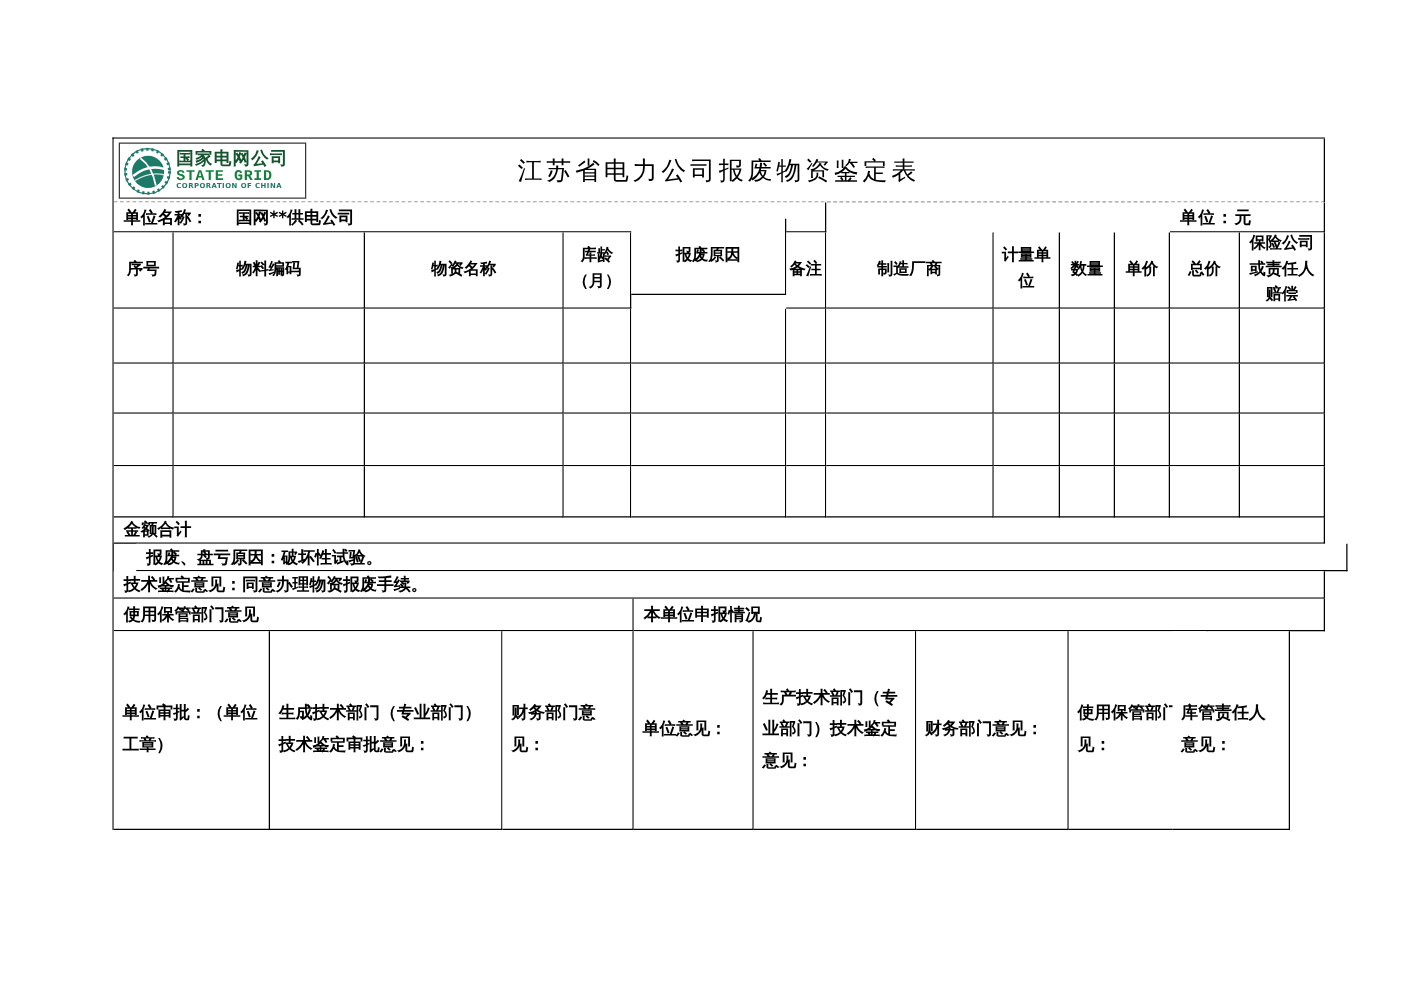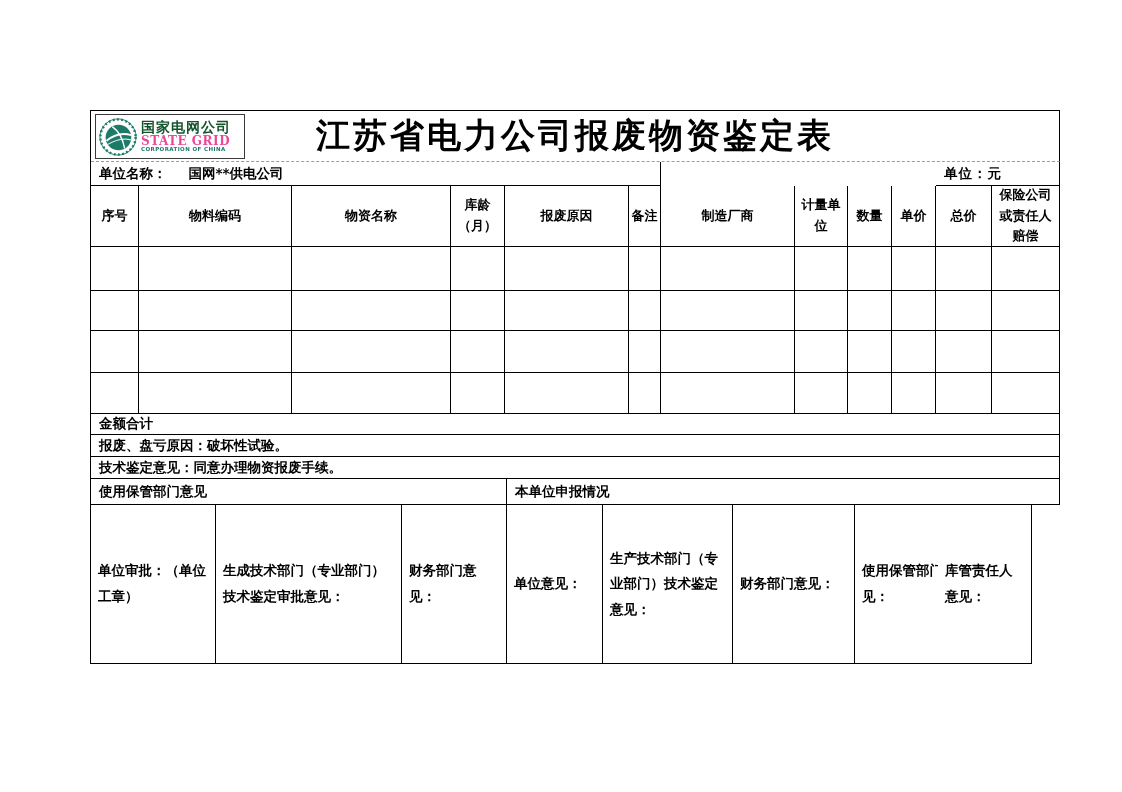--- a/index.html
+++ b/index.html
@@ -14,21 +14,21 @@
   .cell{
     position:absolute;box-sizing:border-box;
     border-right:1px solid #000;border-bottom:1px solid #000;
     overflow:hidden;background:#fff;
   }
   .title-cell{
     display:flex;align-items:center;justify-content:center;
     border-bottom:1px dashed #9c9c9c;
   }
   .title-text{
-    font-size:34px;font-weight:bold;letter-spacing:3px;white-space:nowrap;
+    font-size:20px;font-weight:normal;letter-spacing:3px;white-space:nowrap;
   }
   .hdr{
     display:flex;align-items:center;justify-content:center;text-align:center;
     font-size:13px;font-weight:bold;line-height:1.6;padding:2px;
   }
   .lbl{
     display:flex;align-items:center;
     font-size:13.5px;font-weight:bold;padding-left:8px;
   }
   .sig{
@@ -56,48 +56,48 @@
       <svg width="38" height="38" viewBox="0 0 40 40">
         <circle cx="20" cy="20" r="19" fill="#ffffff" stroke="#1e7a68" stroke-width="1"></circle>
         <circle cx="20" cy="20" r="18.5" fill="none" stroke="#1e7a68" stroke-width="2.5" stroke-dasharray="2 2.5"></circle>
         <circle cx="20.5" cy="20.5" r="13.5" fill="#1e7a68"></circle>
         <path d="M8 24 Q 20 14, 34 18" stroke="#ffffff" stroke-width="2" fill="none"></path>
         <path d="M9 28 Q 22 20, 34 23" stroke="#cfe5df" stroke-width="1.2" fill="none"></path>
         <path d="M14 9 Q 24 16, 27 32" stroke="#ffffff" stroke-width="1.5" fill="none"></path>
       </svg>
       <div class="logo-text">
         <span class="logo-cn" style="color:#14532d;">国家电网公司</span>
-        <span class="logo-en" style="color:#ec4899;">STATE GRID</span>
+        <span class="logo-en" style="color:#15803d;font-family:Liberation Mono, monospace;">STATE GRID</span>
         <span class="logo-sub" style="color:#1e7a68;">CORPORATION OF CHINA</span>
       </div>
     </div>
     <span class="title-text">江苏省电力公司报废物资鉴定表</span>
   </div>
 
   <div class="cell lbl" style="left:0;top:51px;width:570px;height:24px;">
     <span>单位名称：</span>
     <span class="info-val">国网**供电公司</span>
   </div>
   <div class="cell lbl" style="left:845px;top:51px;width:124px;height:24px;letter-spacing:1px;">单位：元</div>
 
   <div class="cell hdr" style="left:0;top:75px;width:48px;height:61px;">序号</div>
   <div class="cell hdr" style="left:201px;top:75px;width:159px;height:61px;">物资名称</div>
   <div class="cell hdr" style="left:48px;top:75px;width:153px;height:61px;">物料编码</div>
   <div class="cell hdr" style="left:360px;top:75px;width:54px;height:61px;">库龄（月）</div>
-  <div class="cell hdr" style="left:414px;top:75px;width:124px;height:61px;text-align:right;">报废原因</div>
+  <div class="cell hdr" style="left:414px;top:64px;width:124px;height:61px;text-align:right;">报废原因</div>
   <div class="cell hdr" style="left:538px;top:75px;width:32px;height:61px;">备注</div>
   <div class="cell hdr" style="left:570px;top:75px;width:134px;height:61px;">制造厂商</div>
   <div class="cell hdr" style="left:704px;top:75px;width:53px;height:61px;">计量单位</div>
   <div class="cell hdr" style="left:757px;top:75px;width:44px;height:61px;">数量</div>
   <div class="cell hdr" style="left:801px;top:75px;width:44px;height:61px;">单价</div>
   <div class="cell hdr" style="left:845px;top:75px;width:56px;height:61px;">总价</div>
   <div class="cell hdr" style="left:901px;top:75px;width:68px;height:61px;">保险公司或责任人赔偿</div>
 
   <div class="cell lbl" style="left:0;top:303px;width:969px;height:21px;">金额合计</div>
-  <div class="cell lbl" style="left:0;top:324px;width:969px;height:22px;">报废、盘亏原因：破坏性试验。</div>
+  <div class="cell lbl" style="left:18px;top:324px;width:969px;height:22px;">报废、盘亏原因：破坏性试验。</div>
   <div class="cell lbl" style="left:0;top:346px;width:969px;height:22px;">技术鉴定意见：同意办理物资报废手续。</div>
 
   <div class="cell lbl" style="left:0;top:368px;width:416px;height:26px;">使用保管部门意见</div>
   <div class="cell lbl" style="left:416px;top:368px;width:553px;height:26px;">本单位申报情况</div>
 
   <div class="cell sig" style="left:0;top:394px;width:125px;height:159px;">单位审批：（单位工章）</div>
   <div class="cell sig" style="left:125px;top:394px;width:186px;height:159px;">生成技术部门（专业部门）技术鉴定审批意见：</div>
   <div class="cell sig" style="left:311px;top:394px;width:105px;height:159px;">财务部门意见：</div>
   <div class="cell sig" style="left:416px;top:394px;width:96px;height:159px;">单位意见：</div>
   <div class="cell sig" style="left:512px;top:394px;width:130px;height:159px;">生产技术部门（专业部门）技术鉴定意见：</div>

